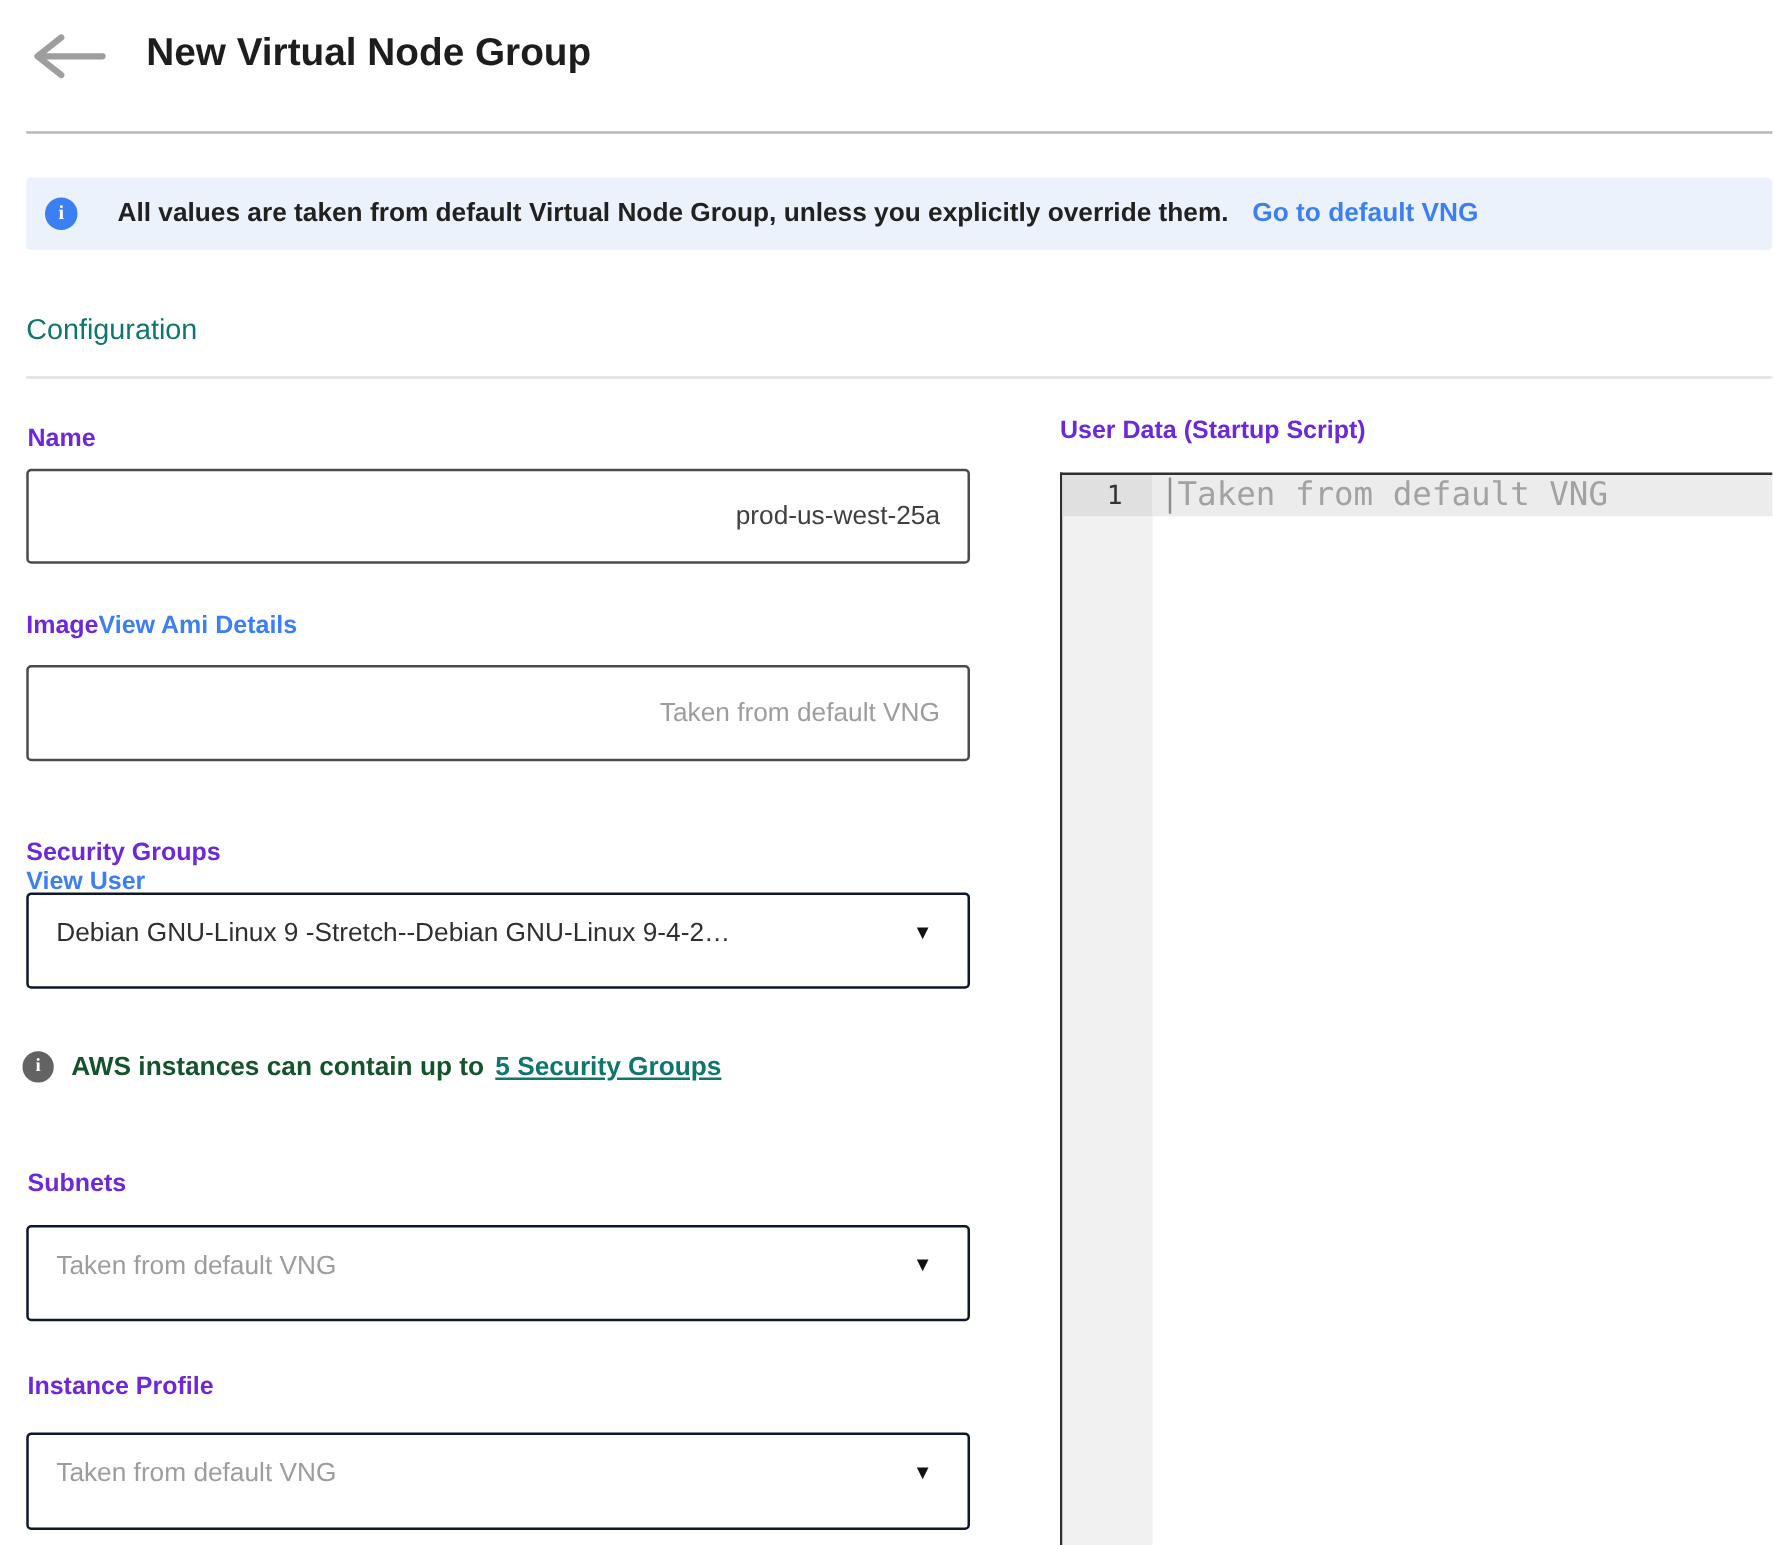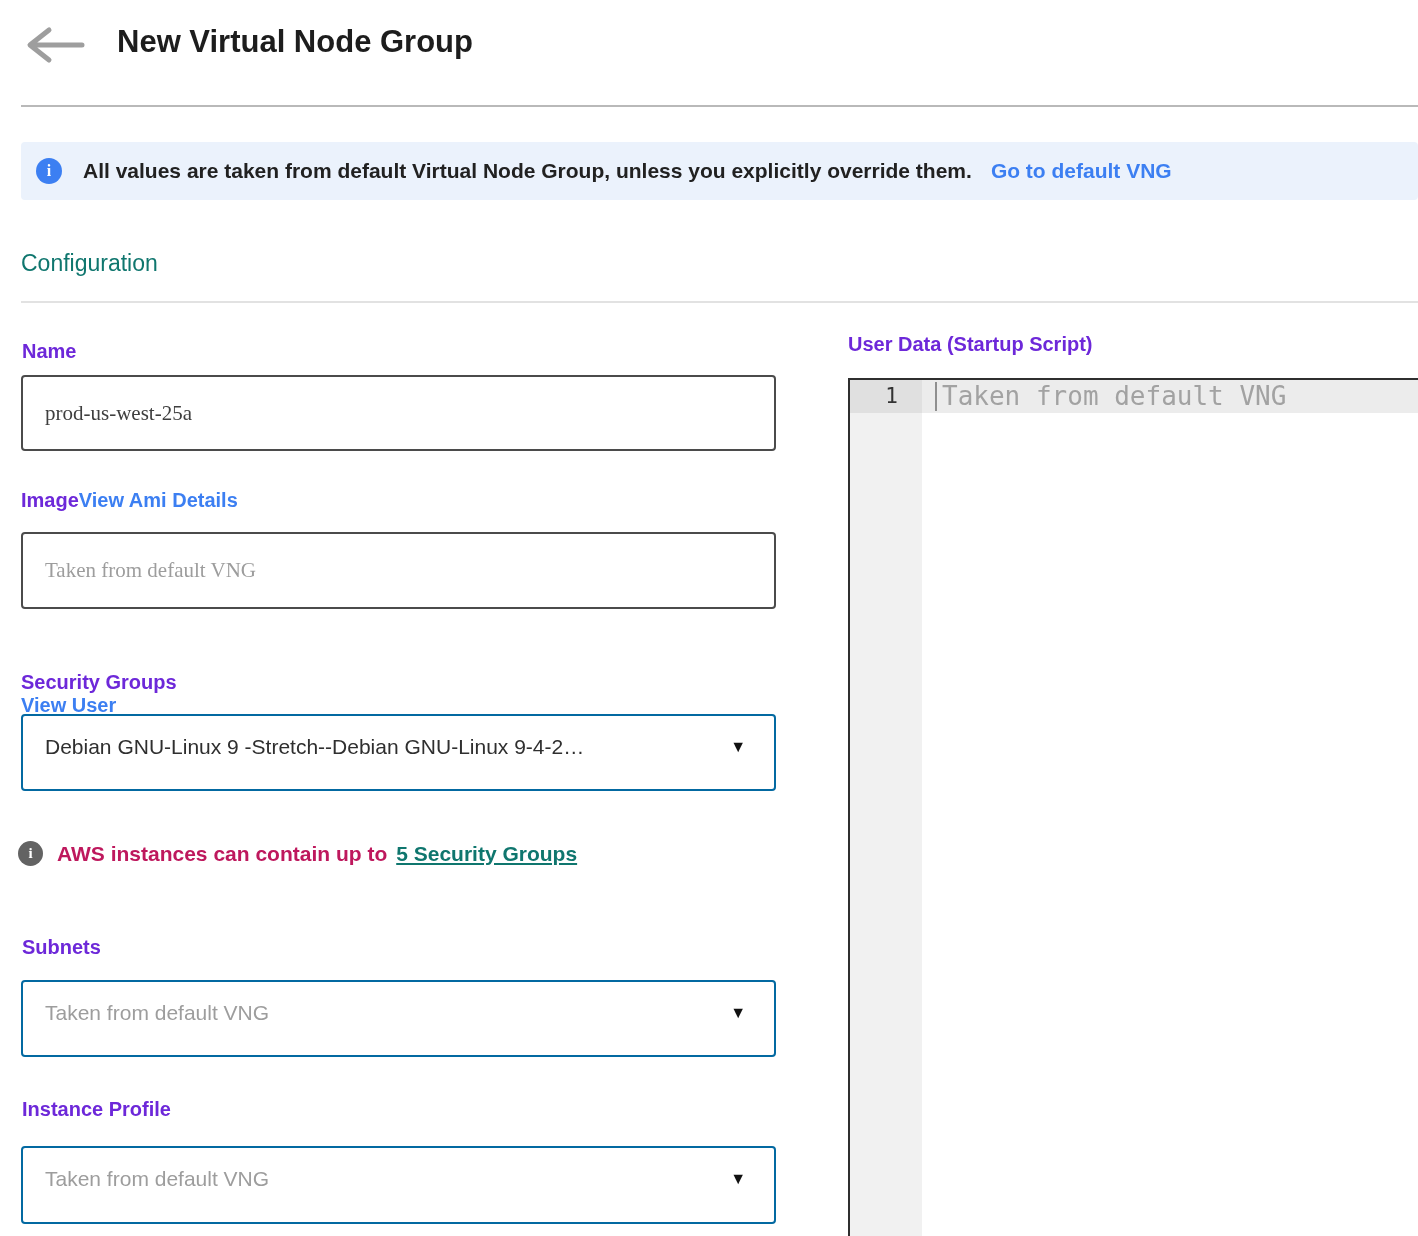--- a/index.html
+++ b/index.html
@@ -29,21 +29,21 @@
     display: flex; align-items: center; padding-left: 15px;
   }
   .info-badge {
     width: 26px; height: 26px; border-radius: 50%;
     background: #3c7ff2; color: #ffffff;
     font-size: 16px; font-weight: 700; font-family: "Liberation Serif", serif;
     display: inline-flex; align-items: center; justify-content: center;
     flex: 0 0 auto;
   }
   .banner-text {
-    margin-left: 21px; font-size: 21px; font-weight: 600; color: #212121;
+    margin-left: 32px; font-size: 21px; font-weight: 600; color: #212121;
   }
   .banner-link {
     margin-left: 19px; font-size: 21px; font-weight: 600;
     color: #3c7ff2; text-decoration: none; cursor: pointer; white-space: nowrap;
   }
 
   
   .section-title {
     left: 21px; top: 250px;
     font-size: 23px; font-weight: 400; color: #0f766e; cursor: pointer;
@@ -57,48 +57,49 @@
   }
   .field-link {
     font-size: 20px; font-weight: 600; color: #3c7ff2;
     text-decoration: none; cursor: pointer;
   }
 
   
   .text-input {
     left: 21px; width: 755px; height: 76px;
     border: 2px solid #4b4b4b; border-radius: 4px; background: #ffffff;
-    font-family: Liberation Serif, serif;
+    font-family: Liberation Sans, sans-serif;
     font-size: 21px; color: #3f3f3f; padding: 0 22px;
     outline: none;
+    text-align: right;
   }
   .text-input::placeholder { color: #9d9d9d; opacity: 1; }
   .select-box {
     left: 21px; width: 755px; height: 77px;
-    border: 2px solid #0369a1; border-radius: 4px; background: #ffffff;
+    border: 2px solid #0f172a; border-radius: 4px; background: #ffffff;
     display: flex; align-items: center; justify-content: space-between;
     padding: 0 28px 12px 22px; cursor: pointer;
   }
   .select-value { font-size: 21px; color: #2f2f2f; white-space: nowrap; overflow: hidden; }
   .select-value.placeholder { color: #9d9d9d; }
   .caret { font-size: 16px; color: #111111; flex: 0 0 auto; margin-left: 14px; }
 
   
   .note-row {
     left: 18px; top: 841px; width: 740px;
     display: flex; align-items: center;
   }
   .info-badge-gray {
     width: 25px; height: 25px; border-radius: 50%;
     background: #636363; color: #ffffff;
     font-size: 15px; font-weight: 700; font-family: "Liberation Serif", serif;
     display: inline-flex; align-items: center; justify-content: center;
     flex: 0 0 auto;
   }
-  .note-text { margin-left: 14px; font-size: 21px; font-weight: 600; color: #be185d; }
+  .note-text { margin-left: 14px; font-size: 21px; font-weight: 600; color: #14532d; }
   .note-link {
     margin-left: 9px; font-size: 21px; font-weight: 600;
     color: #0f766e; text-decoration: underline; cursor: pointer;
   }
 
   
   .ud-label { left: 848px; top: 333px; }
   .editor {
     left: 848px; top: 378px; width: 570px; height: 858px;
     border-top: 2px solid #2f2f2f; border-left: 2px solid #2f2f2f;

